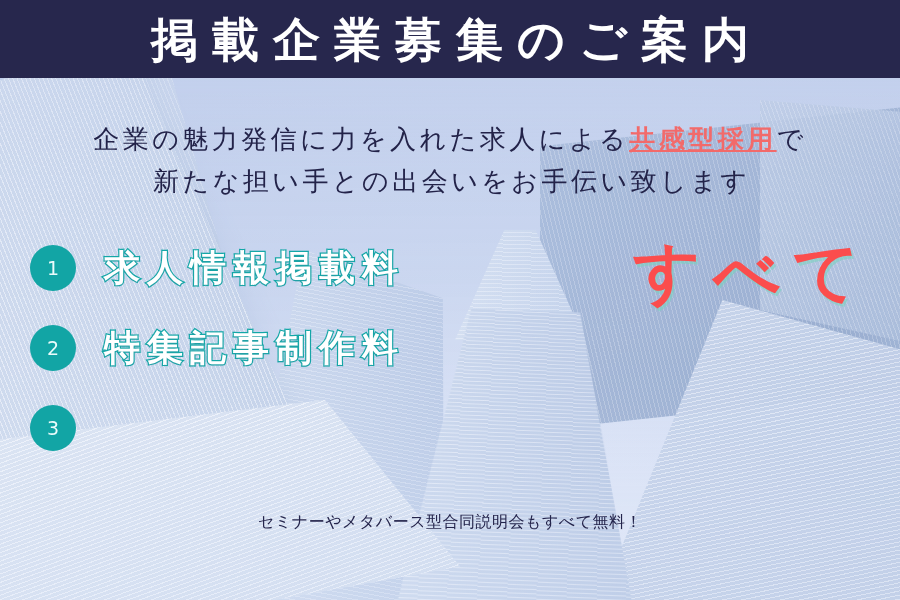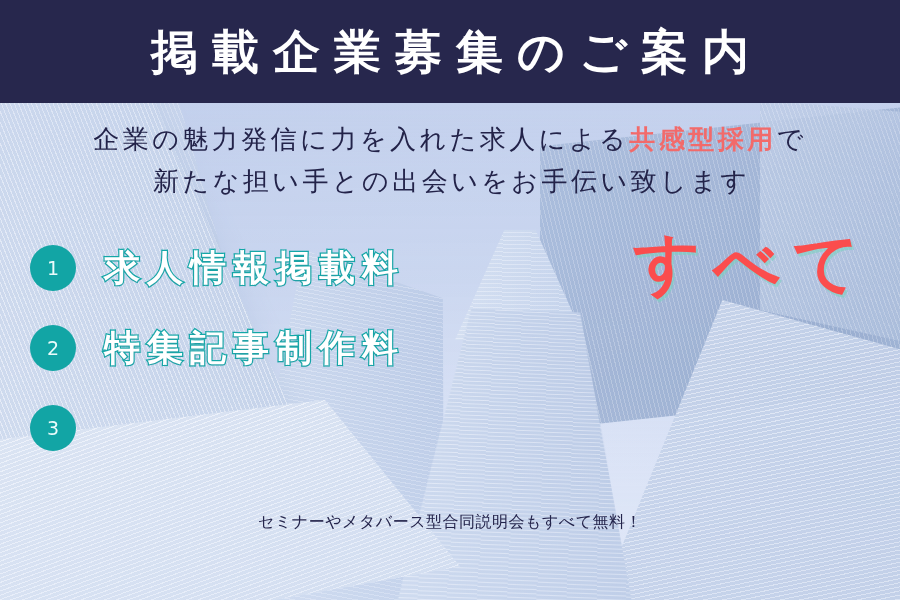--- a/index.html
+++ b/index.html
@@ -107,39 +107,39 @@
 
   
   .wash{
     position:absolute;inset:0;
     background:
       linear-gradient(180deg, rgba(205,216,240,.58) 0%, rgba(208,219,242,.40) 28%, rgba(212,222,243,.34) 62%, rgba(216,226,245,.48) 100%);
   }
 
   
   .header{
-    position:absolute;left:0;top:0;width:900px;height:103px;
+    position:absolute;left:0;top:0;width:900px;height:78px;
     background:#27274d;
     display:flex;align-items:center;justify-content:center;
     z-index:5;
   }
   .header h1{
     margin:0;color:#ffffff;font-weight:bold;
     font-size:47px;letter-spacing:14px;text-indent:14px;
     line-height:1;white-space:nowrap;
   }
 
   
   .subtitle{
     position:absolute;left:0;top:118px;width:900px;
     text-align:center;z-index:4;color:#232349;
     font-size:26px;line-height:1.62;letter-spacing:3.5px;
     white-space:nowrap;
   }
-  .subtitle .hl{color:#f26a6a;font-weight:bold;}
+  .subtitle .hl{color:#f26a6a;font-weight:bold;text-decoration:underline;}
   .sub-l2{text-indent:3.5px;text-align:center;}
 
   
   .list{position:absolute;left:30px;top:228px;z-index:4;}
   .row{display:flex;align-items:center;height:80px;}
   .num{
     width:46px;height:46px;border-radius:50%;
     background:#12a5a5;
     display:flex;align-items:center;justify-content:center;
     color:#eafbfb;font-size:19px;line-height:1;
@@ -149,21 +149,21 @@
     margin-left:28px;
     font-size:36px;font-weight:bold;letter-spacing:7px;
     color:#ffffff;white-space:nowrap;
     -webkit-text-stroke:2.4px #14a8a8;
     paint-order:stroke fill;
     text-shadow:0 1px 2px rgba(90,130,160,.25);
   }
 
   
   .callout{
-    position:absolute;z-index:4;right:28px;top:231px;
+    position:absolute;z-index:4;right:28px;top:240px;
     text-align:center;color:#fb4d4d;font-weight:bold;
     line-height:1;white-space:nowrap;
   }
   .callout .l1{
     font-size:66px;letter-spacing:12px;text-indent:12px;
     display:block;
     text-shadow:2px 3px 0 rgba(120,210,190,.55);
   }
   .callout .l2{
     font-size:92px;letter-spacing:12px;text-indent:12px;

